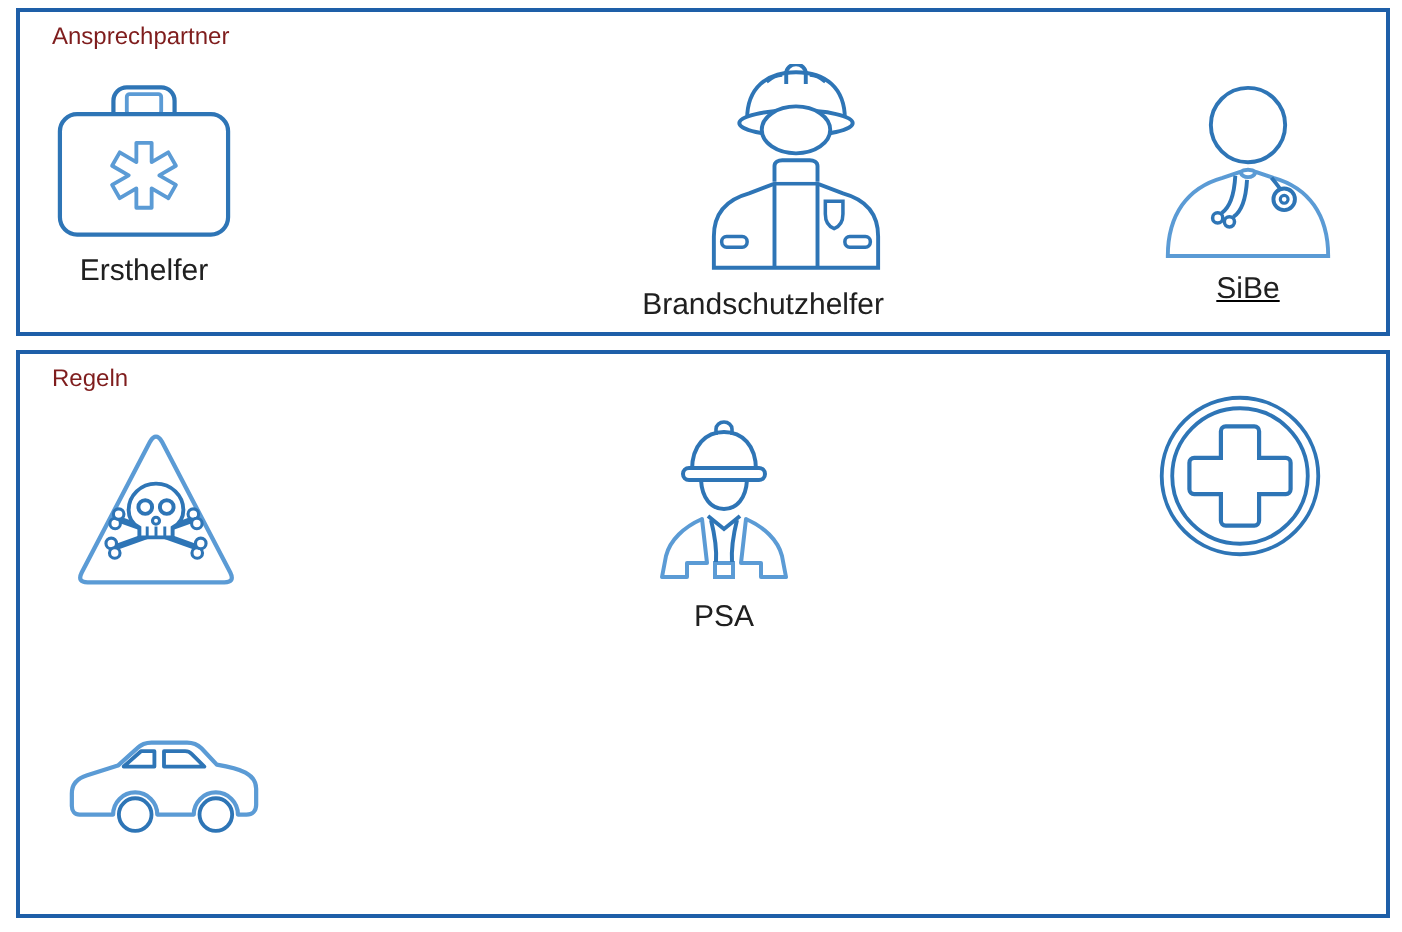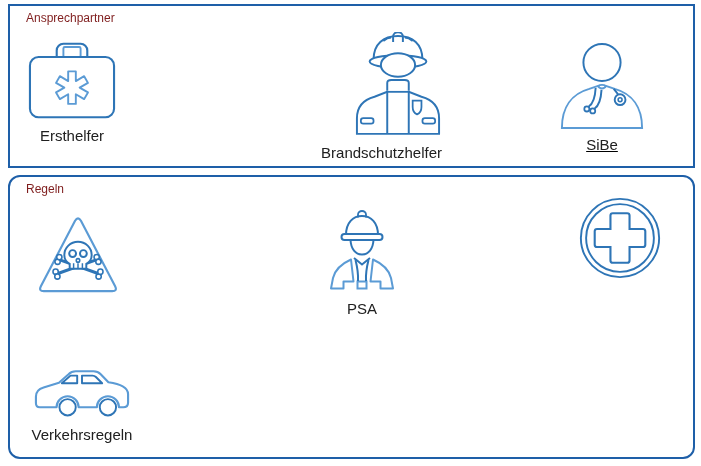--- a/index.html
+++ b/index.html
@@ -5,21 +5,21 @@
   html,body{margin:0;padding:0;}
   body{
     width:701px;height:466px;position:relative;background:#ffffff;
     font-family:"Liberation Sans",sans-serif;overflow:hidden;
   }
   .panel{
     position:absolute;box-sizing:border-box;background:#fff;
     border:2px solid #1e5fa8;
   }
   #panel-ansprechpartner{left:8px;top:4px;width:687px;height:164px;}
-  #panel-regeln{left:8px;top:175px;width:687px;height:284px;border-radius:12px;}
+  #panel-regeln{left:8px;top:175px;width:687px;height:284px;}
   .panel-label{
     position:absolute;left:16px;top:5px;font-size:12px;color:#7f1d1d;
   }
   .item{
     position:absolute;display:flex;flex-direction:column;align-items:center;
   }
   .item svg{display:block;}
   .item-label{
     font-size:15px;color:#202020;text-align:center;line-height:1.2;
     white-space:pre-line;
@@ -52,21 +52,21 @@
     <path d="M3,104 V88 C3,76 10,69 21,66 L34,61 H56 L69,66 C80,69 87,76 87,88 V104 Z" fill="none" stroke="#2E75B6" stroke-width="2"></path>
     <path d="M34,60 V52 C34,50 36,49 38,49 H52 C54,49 56,50 56,52 V60" fill="#fff" stroke="#2E75B6" stroke-width="2"></path>
     <path d="M34,61 V104 M56,61 V104" fill="none" stroke="#2E75B6" stroke-width="2"></path>
     <path d="M60,70 h9 v6.5 c0,4 -2,6.5 -4.5,7.5 c-2.5,-1 -4.5,-3.5 -4.5,-7.5 z" fill="none" stroke="#2E75B6" stroke-width="1.8"></path>
     <rect x="7" y="88" width="13" height="5.5" rx="2.5" fill="none" stroke="#2E75B6" stroke-width="1.8"></rect>
     <rect x="70" y="88" width="13" height="5.5" rx="2.5" fill="none" stroke="#2E75B6" stroke-width="1.8"></rect>
   </svg>
   <div class="item-label mt8">Brandschutzhelfer</div>
 </div>
 
-<div class="item" style="left:530px;top:40px;width:144px;text-decoration:underline;">
+<div class="item" style="left:552px;top:40px;width:144px;text-decoration:underline;">
   <svg width="88" height="90" viewBox="0 0 90 92">
     <circle cx="45" cy="23" r="19" fill="none" stroke="#2E75B6" stroke-width="2"></circle>
     <path d="M4,90 C4,69 14,55 32,50 L41,47 C43,45.5 47,45.5 49,47 L58,50 C76,55 86,69 86,90 Z" fill="none" stroke="#5B9BD5" stroke-width="2"></path>
     <path d="M41,47 C42.5,50.5 47.5,50.5 49,47" fill="none" stroke="#5B9BD5" stroke-width="2"></path>
     <path d="M38.5,49 C38,58 36,65 31.5,68 M44.5,51 C44,60 42,67 37.5,70" fill="none" stroke="#2E75B6" stroke-width="2"></path>
     <circle cx="29.5" cy="70.5" r="2.6" fill="#fff" stroke="#2E75B6" stroke-width="1.8"></circle>
     <circle cx="35.5" cy="72.5" r="2.6" fill="#fff" stroke="#2E75B6" stroke-width="1.8"></circle>
     <path d="M57,50 C59.5,53 61.5,55.5 62.5,57.5" fill="none" stroke="#2E75B6" stroke-width="2"></path>
     <circle cx="63.5" cy="61" r="5.5" fill="#fff" stroke="#2E75B6" stroke-width="2"></circle>
     <circle cx="63.5" cy="61" r="2" fill="none" stroke="#2E75B6" stroke-width="1.6"></circle>
@@ -122,14 +122,13 @@
 </div>
 
 <div class="item" style="left:0px;top:362px;width:164px;">
   <svg width="96" height="56" viewBox="0 0 100 58">
     <path d="M6,47 C3.5,47 2,45 2,42.5 V36 C2,31 5,28 10,26.5 L26,21.5 L36,12.5 C38,10.5 40.5,9.5 43.5,9.5 H62 C65,9.5 67.5,10.5 69.5,12.5 L77.5,21 C90,23 98,26 98,33.5 V42 C98,45 96,47 93,47 H88.5 A11.5,11.5 0 0 0 65.5,47 H46.5 A11.5,11.5 0 0 0 23.5,47 Z" fill="none" stroke="#5B9BD5" stroke-width="2.2" stroke-linejoin="round"></path>
     <path d="M29,22 L38,14 H45 V22 Z" fill="none" stroke="#2E75B6" stroke-width="2" stroke-linejoin="round"></path>
     <path d="M50,14 H61 C62.5,14 63.5,14.5 64.5,15.5 L71,22 H50 Z" fill="none" stroke="#2E75B6" stroke-width="2" stroke-linejoin="round"></path>
     <circle cx="35" cy="47" r="8.5" fill="#fff" stroke="#2E75B6" stroke-width="2"></circle>
     <circle cx="77" cy="47" r="8.5" fill="#fff" stroke="#2E75B6" stroke-width="2"></circle>
   </svg>
-  <div class="item-label mt8">Verkehrsregeln</div>
 </div>
 
 </body></html>

